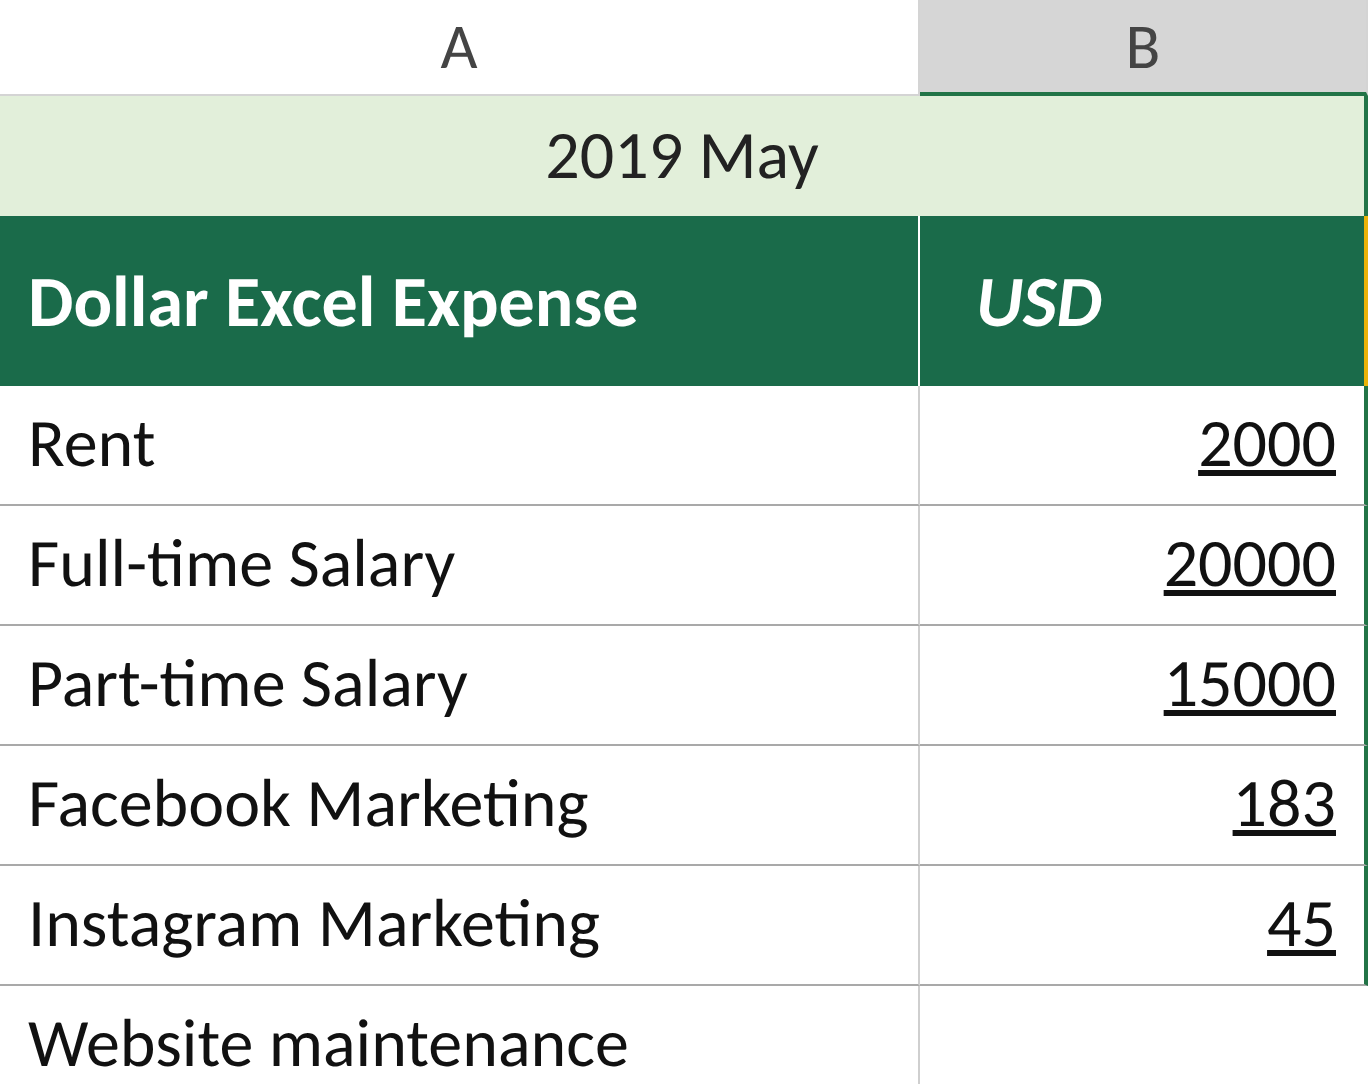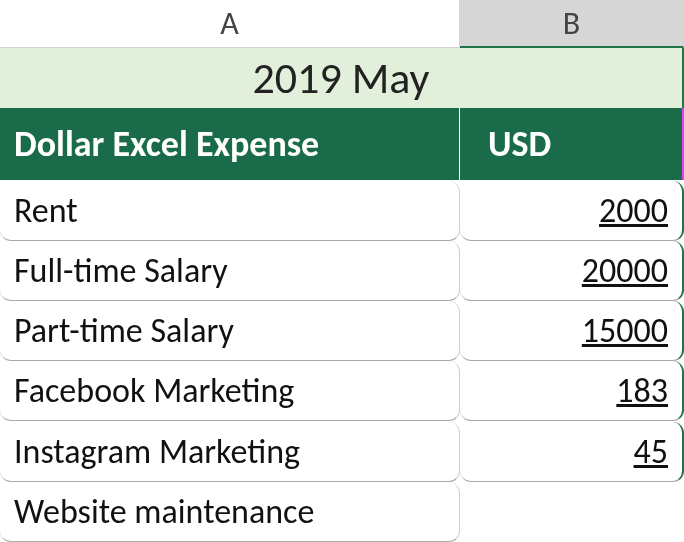--- a/index.html
+++ b/index.html
@@ -34,52 +34,52 @@
     .col-header.selected {
       background: #d6d6d6;
       border-bottom: 2px solid #227447;
     }
     .title-row {
       grid-column: 1 / span 2;
       height: 60px;
       display: flex;
       align-items: center;
       justify-content: center;
-      font-size: 44px;
+      font-size: 34px;
       color: #222;
       background: #e2efda;
       border-right: 2px solid #227447;
       border-bottom: none;
     }
     .header-cell {
-      height: 72px;
+      height: 85px;
       display: flex;
       align-items: center;
       padding: 0 14px;
       font-size: 36px;
       font-weight: bold;
       color: #ffffff;
       background: #1a6b4a;
       border-right: 1px solid #ffffff;
     }
     .header-cell.last {
-      border-right: 2px solid #d946ef;
+      border-right: 2px solid #eab308;
       padding-left: 28px;
+      font-style: italic;
     }
     .cell {
       height: 60px;
       display: flex;
       align-items: center;
       padding: 0 14px;
       font-size: 34px;
       color: #111;
       background: #ffffff;
       border-bottom: 1px solid #a9a9a9;
       border-right: 1px solid #cfcfcf;
-      border-radius: 11px;
     }
     .cell.right {
       justify-content: flex-end;
       border-right: 2px solid #227447;
       text-decoration: underline;
     }
   </style>
 </head>
 <body>
 

